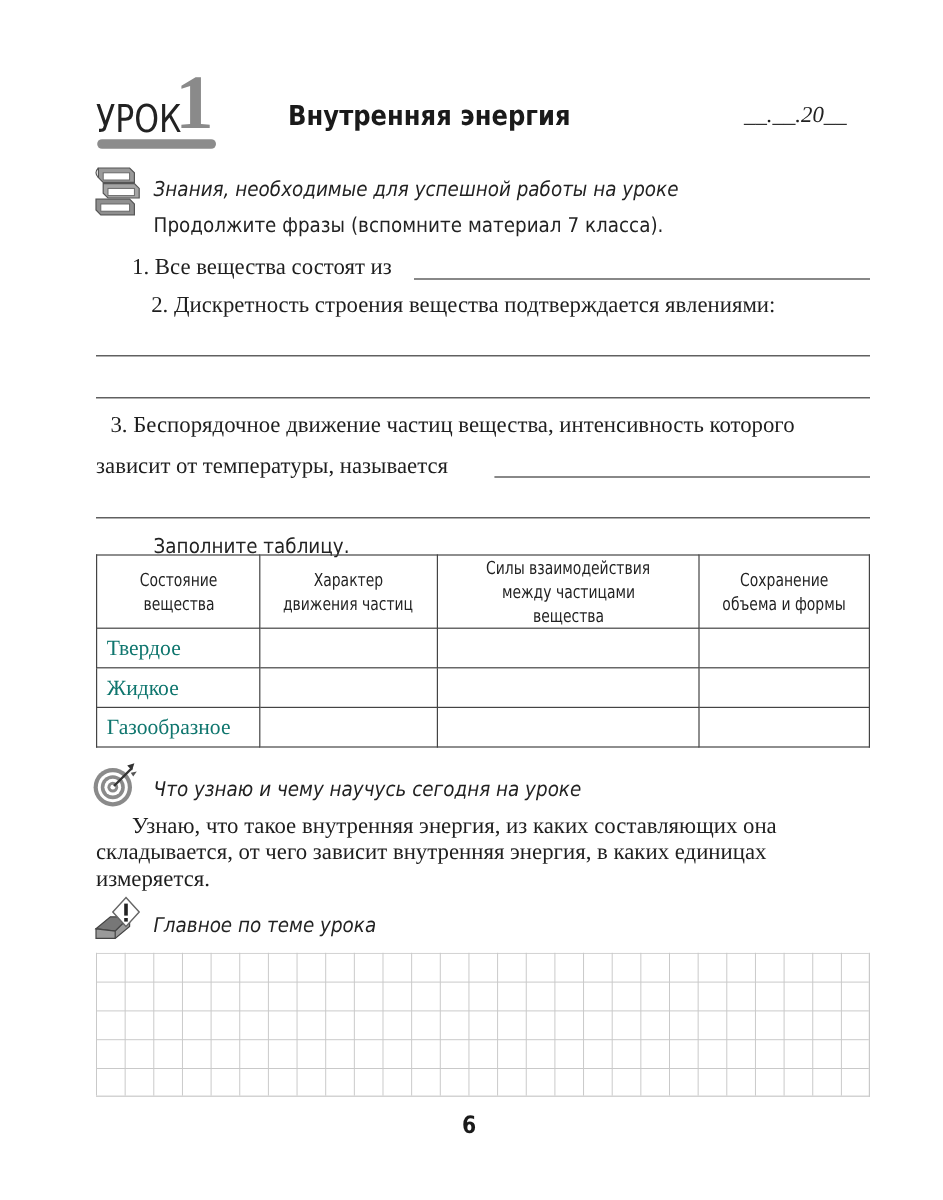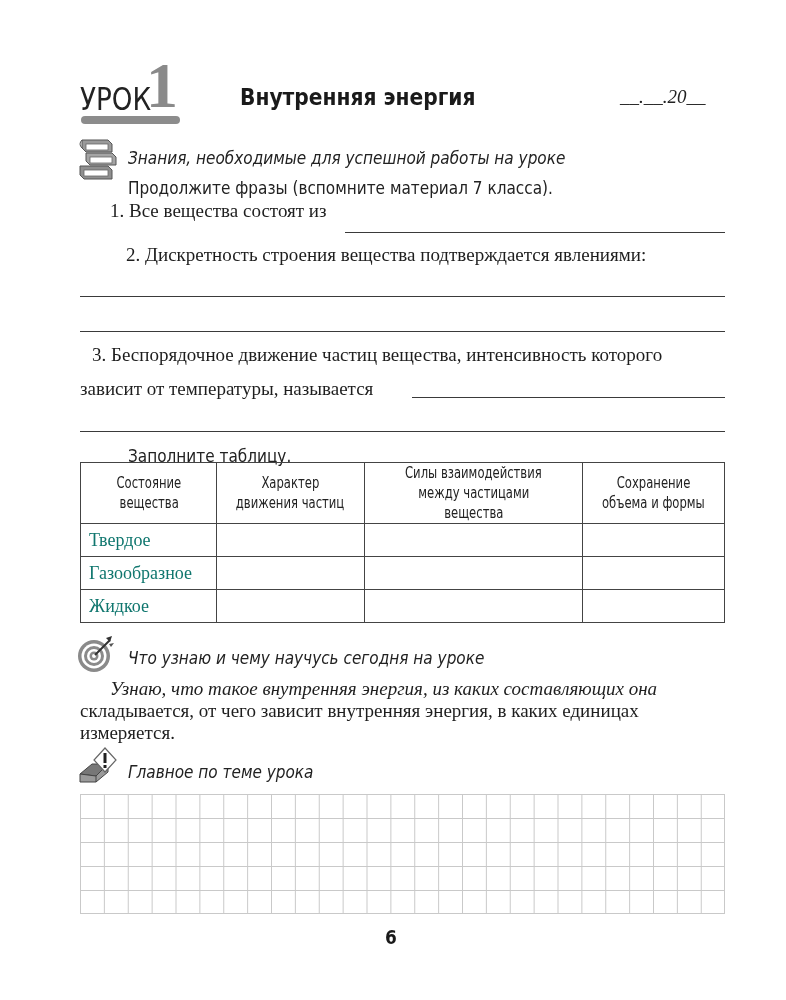--- a/index.html
+++ b/index.html
@@ -55,21 +55,21 @@
     <rect x="10" y="8" width="22" height="6" fill="#fff" stroke="#666" stroke-width="0.8"></rect>
     <path d="M10 17 h26 l4 4 v8 h-26 l-4 -4 z" fill="#a5a5a5" stroke="#555" stroke-width="1"></path>
     <rect x="14" y="21" width="22" height="6" fill="#fff" stroke="#666" stroke-width="0.8"></rect>
     <path d="M4 30 h28 l4 4 v9 h-28 l-4 -4 z" fill="#8f8f8f" stroke="#555" stroke-width="1"></path>
     <rect x="8" y="34" width="24" height="6" fill="#fff" stroke="#666" stroke-width="0.8"></rect>
   </svg>
 </div>
 <div class="abs sec-title" style="left:128px;top:148px;">Знания, необходимые для успешной работы на уроке</div>
 <div class="abs plain-sans" style="left:128px;top:178px;">Продолжите фразы (вспомните материал 7 класса).</div>
 
-<div class="abs serif-text" style="left:110px;top:200px;">1. Все вещества состоят из</div>
+<div class="abs serif-text" style="left:110px;top:212px;">1. Все вещества состоят из</div>
 <div class="abs rule" style="left:345px;top:232px;width:380px;"></div>
 
 <div class="abs serif-text" style="left:126px;top:244px;">2. Дискретность строения вещества подтверждается явлениями:</div>
 <div class="abs rule" style="left:80px;top:296px;width:645px;"></div>
 <div class="abs rule" style="left:80px;top:331px;width:645px;"></div>
 
 <div class="abs serif-text" style="left:92px;top:344px;">3. Беспорядочное движение частиц вещества, интенсивность которого</div>
 <div class="abs serif-text" style="left:80px;top:378px;">зависит от температуры, называется</div>
 <div class="abs rule" style="left:412px;top:397px;width:313px;"></div>
 <div class="abs rule" style="left:80px;top:431px;width:645px;"></div>
@@ -90,27 +90,27 @@
     <th><span><span>Силы взаимодействия</span><br><span>между частицами вещества</span></span></th>
     <th><span><span>Сохранение</span><br><span>объема и формы</span></span></th>
   </tr>
   <tr>
     <td class="rowlabel">Твердое</td>
     <td></td>
     <td></td>
     <td></td>
   </tr>
   <tr>
-    <td class="rowlabel">Газообразное</td>
+    <td class="rowlabel">Жидкое</td>
     <td></td>
     <td></td>
     <td></td>
   </tr>
   <tr>
-    <td class="rowlabel">Жидкое</td>
+    <td class="rowlabel">Газообразное</td>
     <td></td>
     <td></td>
     <td></td>
   </tr>
 </tbody>
   </table>
 
 <div class="abs sec-icon" style="left:76px;top:634px;width:44px;height:40px;">
   <svg width="44" height="40" viewBox="0 0 44 40">
     <circle cx="18" cy="22" r="16" fill="#8a8a8a"></circle>
@@ -118,21 +118,21 @@
     <circle cx="18" cy="22" r="10" fill="#8a8a8a"></circle>
     <circle cx="18" cy="22" r="7" fill="#fff"></circle>
     <circle cx="18" cy="22" r="4.5" fill="#8a8a8a"></circle>
     <circle cx="18" cy="22" r="2" fill="#fff"></circle>
     <line x1="19" y1="21" x2="34" y2="6" stroke="#333" stroke-width="2"></line>
     <path d="M30 4 l6 -2 l-2 6 z" fill="#333"></path>
     <path d="M33 10 l5 -1 l-3 4 z" fill="#555"></path>
   </svg>
 </div>
 <div class="abs sec-title" style="left:128px;top:648px;">Что узнаю и чему научусь сегодня на уроке</div>
-<div class="abs serif-text" style="left:110px;top:678px;font-style:italic;">Узнаю, что такое внутренняя энергия, из каких составляющих она</div>
+<div class="abs serif-text" style="left:110px;top:678px;">Узнаю, что такое внутренняя энергия, из каких составляющих она</div>
 <div class="abs serif-text" style="left:80px;top:700px;">складывается, от чего зависит внутренняя энергия, в каких единицах</div>
 <div class="abs serif-text" style="left:80px;top:722px;">измеряется.</div>
 
 <div class="abs sec-icon" style="left:76px;top:746px;width:46px;height:44px;">
   <svg width="46" height="44" viewBox="0 0 46 44">
     <path d="M4 28 l12 -10 h16 l-12 12 z" fill="#777" stroke="#444" stroke-width="1"></path>
     <path d="M4 28 v8 h16 l12 -10 v-8 l-12 12 z" fill="#9a9a9a" stroke="#444" stroke-width="1"></path>
     <path d="M20 30 v6" stroke="#444" stroke-width="1"></path>
     <path d="M29 2 l11 12 l-11 12 l-11 -12 z" fill="#fff" stroke="#666" stroke-width="1.2"></path>
     <rect x="27.5" y="7" width="3" height="10" fill="#222"></rect>

